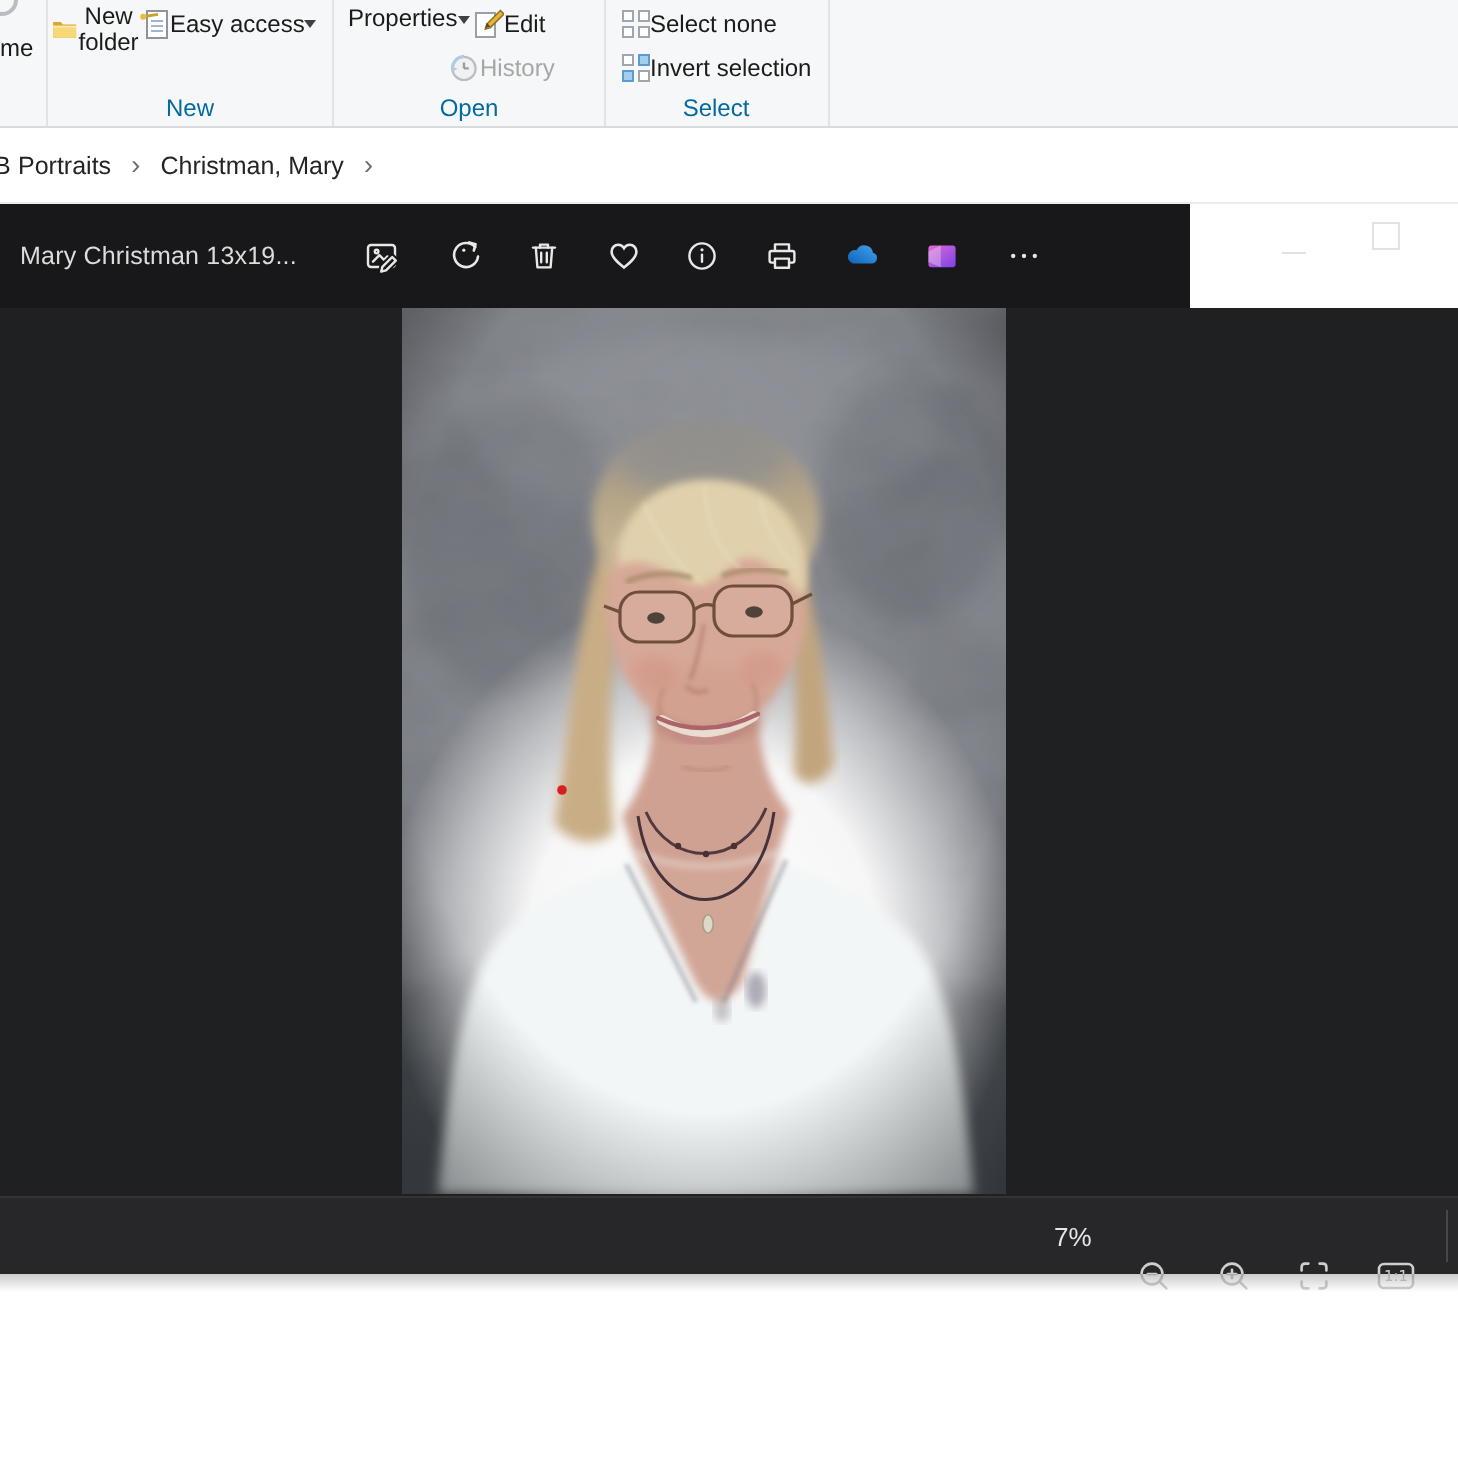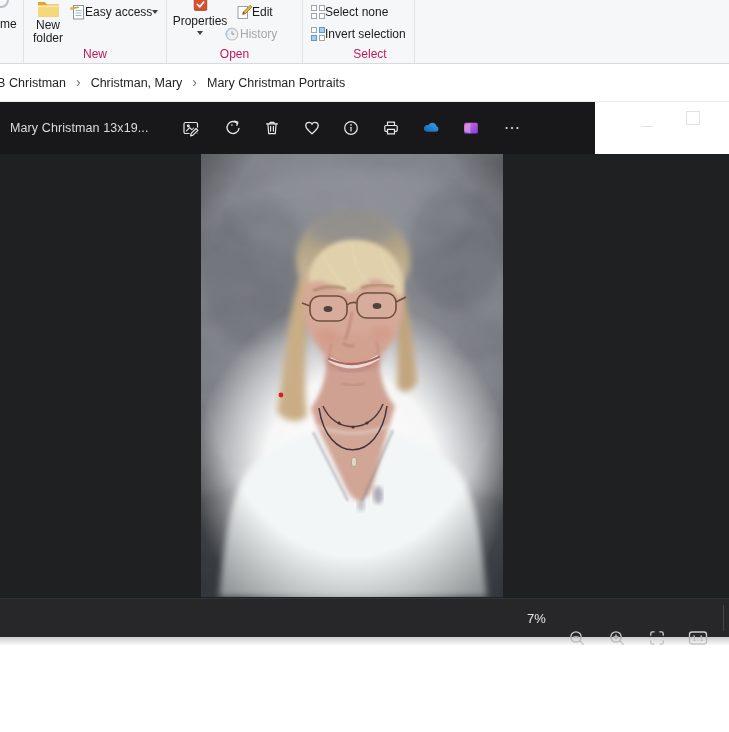--- a/index.html
+++ b/index.html
@@ -3,24 +3,24 @@
 <meta charset="utf-8">
 <style>
   html,body{margin:0;padding:0;background:#fff;}
   *{box-sizing:border-box;}
   .screen{position:relative;width:729px;height:732px;background:#ffffff;overflow:hidden;
     font-family:"Liberation Sans","DejaVu Sans",sans-serif;-webkit-font-smoothing:antialiased;}
 
   
   .ribbon{position:absolute;left:0;top:0;width:729px;height:64px;background:#f6f7f8;border-bottom:1px solid #d9dadb;}
   .rdiv{position:absolute;top:0;width:1px;height:63px;background:#e2e3e4;}
-  .rgroup-label{position:absolute;top:47px;font-size:12px;color:#be185d;text-align:center;}
+  .rgroup-label{position:absolute;top:47px;font-size:12px;color:#0369a1;text-align:center;}
   .rbtn{position:absolute;color:#1b1b1b;font-size:12px;cursor:default;}
   .rbtn-row{display:flex;align-items:center;gap:0;white-space:nowrap;}
-  .rbtn-big{display:flex;flex-direction:column;align-items:center;}
+  .rbtn-big{display:flex;flex-direction:row;align-items:center;}
   .caret{width:0;height:0;border-left:3.5px solid transparent;border-right:3.5px solid transparent;border-top:4px solid #404040;display:inline-block;}
   .disabled-label{color:#a6a6a6;}
   .partial-ring{position:absolute;left:-7px;top:-8px;width:16px;height:16px;border:2px solid #b9bdc2;border-radius:50%;}
 
   
   .addrbar{position:absolute;left:0;top:65px;width:729px;height:37px;background:#ffffff;border-bottom:1px solid #ebebeb;
     display:flex;align-items:center;font-size:12.5px;color:#242424;}
   .crumb{white-space:nowrap;padding:3px 2px;}
   .crumb-sep{color:#6d6d6d;font-size:14px;padding:0 8px 2px 8px;}
   .clipchar{display:inline-block;width:7px;overflow:hidden;}
@@ -119,32 +119,31 @@
     </div>
     <div class="rbtn rbtn-row" style="left:311px;top:25px;height:18px;">
       <svg width="14" height="14" viewBox="0 0 14 14">
         <rect x="0.5" y="0.5" width="5" height="5" fill="#ffffff" stroke="#a0a6ad"></rect>
         <rect x="8.5" y="0.5" width="5" height="5" fill="#a5cdec" stroke="#5b9bd5"></rect>
         <rect x="0.5" y="8.5" width="5" height="5" fill="#a5cdec" stroke="#5b9bd5"></rect>
         <rect x="8.5" y="8.5" width="5" height="5" fill="#ffffff" stroke="#a0a6ad"></rect>
       </svg>
       <span>Invert selection</span>
     </div>
-    <div class="rgroup-label" style="left:315px;width:110px;text-align:center;">Select</div>
+    <div class="rgroup-label" style="left:303px;width:110px;text-align:center;">Select</div>
 
     <div class="rdiv" style="left:414px;"></div>
   </div>
 
   <div class="addrbar">
     <span class="crumb clipchar"><span>B</span></span>
-    <span class="crumb">Christman</span>
+    <span class="crumb">Portraits</span>
     <span class="crumb-sep">›</span>
     <span class="crumb">Christman, Mary</span>
     <span class="crumb-sep">›</span>
-    <span class="crumb">Mary Christman Portraits</span>
   </div>
 
   <div class="pwin">
 
     <div class="ptitle">
       <div class="ptitle-text">Mary Christman 13x19...</div>
 
       <div class="ticon" style="left:182px;">
         <svg width="18" height="18" viewBox="0 0 18 18" fill="none" stroke="#e8e8e8" stroke-width="1.2" stroke-linecap="round" stroke-linejoin="round">
           <rect x="2" y="3.5" width="13.5" height="11" rx="1.5"></rect>

